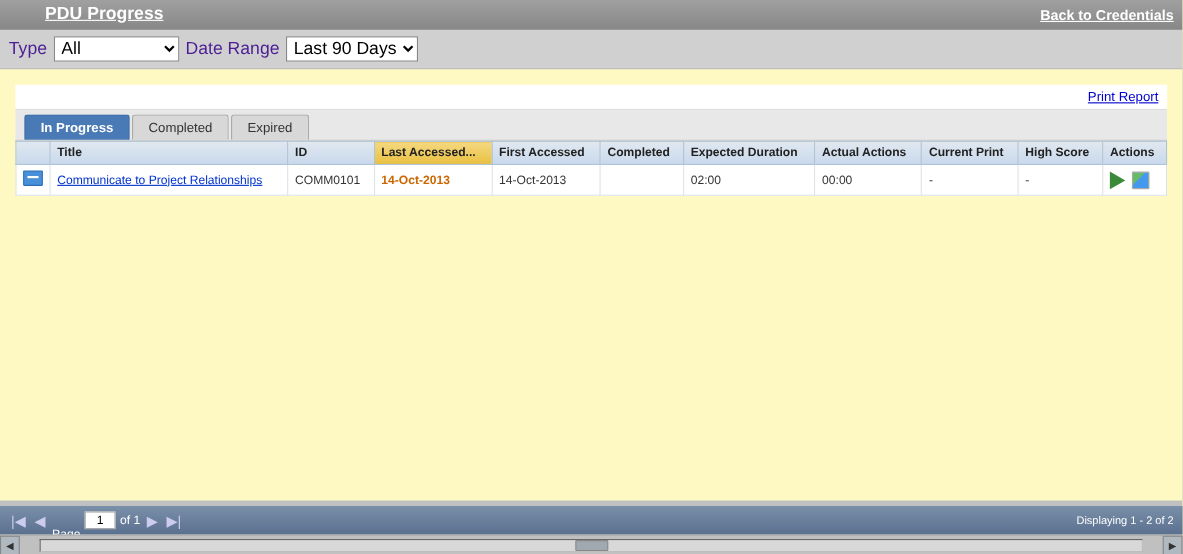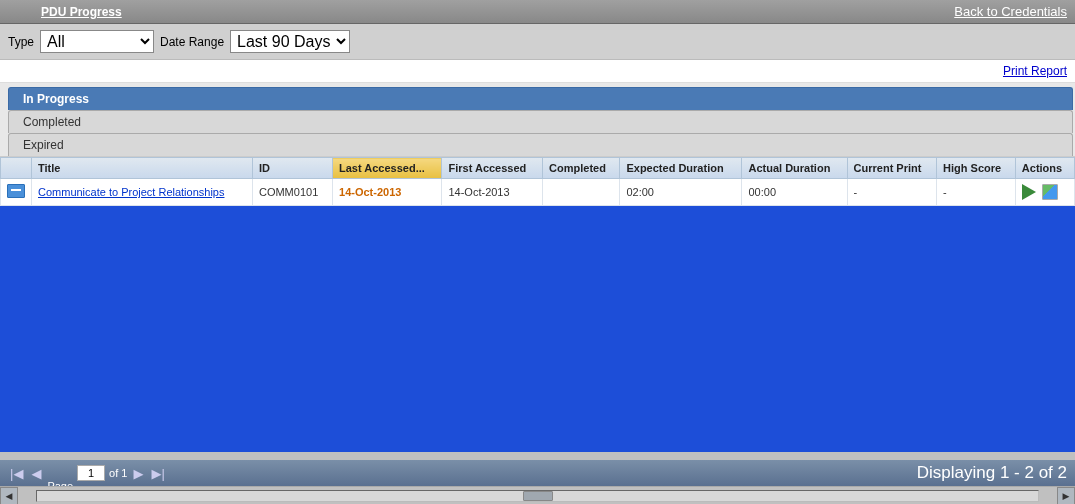--- a/index.html
+++ b/index.html
@@ -9,54 +9,54 @@
       background: linear-gradient(to bottom, #a0a0a0, #888);
       padding: 4px 8px;
       display: flex;
       justify-content: space-between;
       align-items: center;
       border-bottom: 1px solid #666;
     }
     .top-bar-title {
       color: #fff;
       font-weight: bold;
-      font-size: 12px;
+      font-size: 16px;
       text-decoration: underline;
       cursor: pointer;
       padding-left: 33px;
     }
     .back-link {
       color: #fff;
-      font-weight: normal;
+      font-weight: bold;
       font-size: 13px;
       text-decoration: underline;
       cursor: pointer;
     }
 
     .filter-bar {
       background: #d0d0d0;
       padding: 6px 8px;
       display: flex;
       align-items: center;
       gap: 6px;
       border-bottom: 1px solid #bbb;
     }
-    .filter-label { font-size: 12px; color: #000000; }
+    .filter-label { font-size: 16px; color: #4c1d95; }
     .filter-select {
       font-size: 16px;
       padding: 1px 2px;
       border: 1px solid #888;
       background: #fff;
       cursor: pointer;
     }
 
     .main-content {
-      background: #1d4ed8;
+      background: #fef9c3;
       margin: 0;
-      padding: 0;
+      padding: 14px;
       height: calc(504px - 28px - 30px - 28px - 26px);
       overflow: hidden;
     }
 
     .print-row {
       display: flex;
       justify-content: flex-end;
       padding: 4px 8px;
       background: #fff;
       border-bottom: 1px solid #ddd;
@@ -67,21 +67,20 @@
       font-size: 12px;
       cursor: pointer;
     }
 
     .tabs {
       display: flex;
       gap: 0;
       border-bottom: 1px solid #ccc;
       background: #e8e8e8;
       padding: 4px 0 0 8px;
-      flex-direction: column;
     }
     .tab {
       padding: 4px 14px;
       border: 1px solid #aaa;
       border-bottom: none;
       cursor: pointer;
       font-size: 12px;
       background: #d8d8d8;
       color: #333;
       border-radius: 3px 3px 0 0;
@@ -205,21 +204,21 @@
     .page-input {
       width: 28px;
       height: 16px;
       font-size: 11px;
       text-align: center;
       border: 1px solid #aaa;
       background: #fff;
     }
     .displaying-text {
       color: #fff;
-      font-size: 17px;
+      font-size: 10px;
     }
 
     .scrollbar-h {
       position: absolute;
       bottom: 0;
       left: 0;
       right: 0;
       height: 18px;
       background: #c0c0c0;
       border-top: 1px solid #aaa;
@@ -301,21 +300,21 @@
   <table>
     <thead>
       <tr>
         <th style="width:24px;"></th>
         <th>Title</th>
         <th>ID</th>
         <th class="sorted" style="cursor:pointer;">Last Accessed...</th>
         <th>First Accessed</th>
         <th>Completed</th>
         <th>Expected Duration</th>
-        <th>Actual Duration</th>
+        <th>Actual Actions</th>
         <th>Current Print</th>
         <th>High Score</th>
         <th>Actions</th>
       </tr>
     </thead>
     <tbody>
       <tr>
         <td>
           <span class="course-icon"></span>
         </td>

